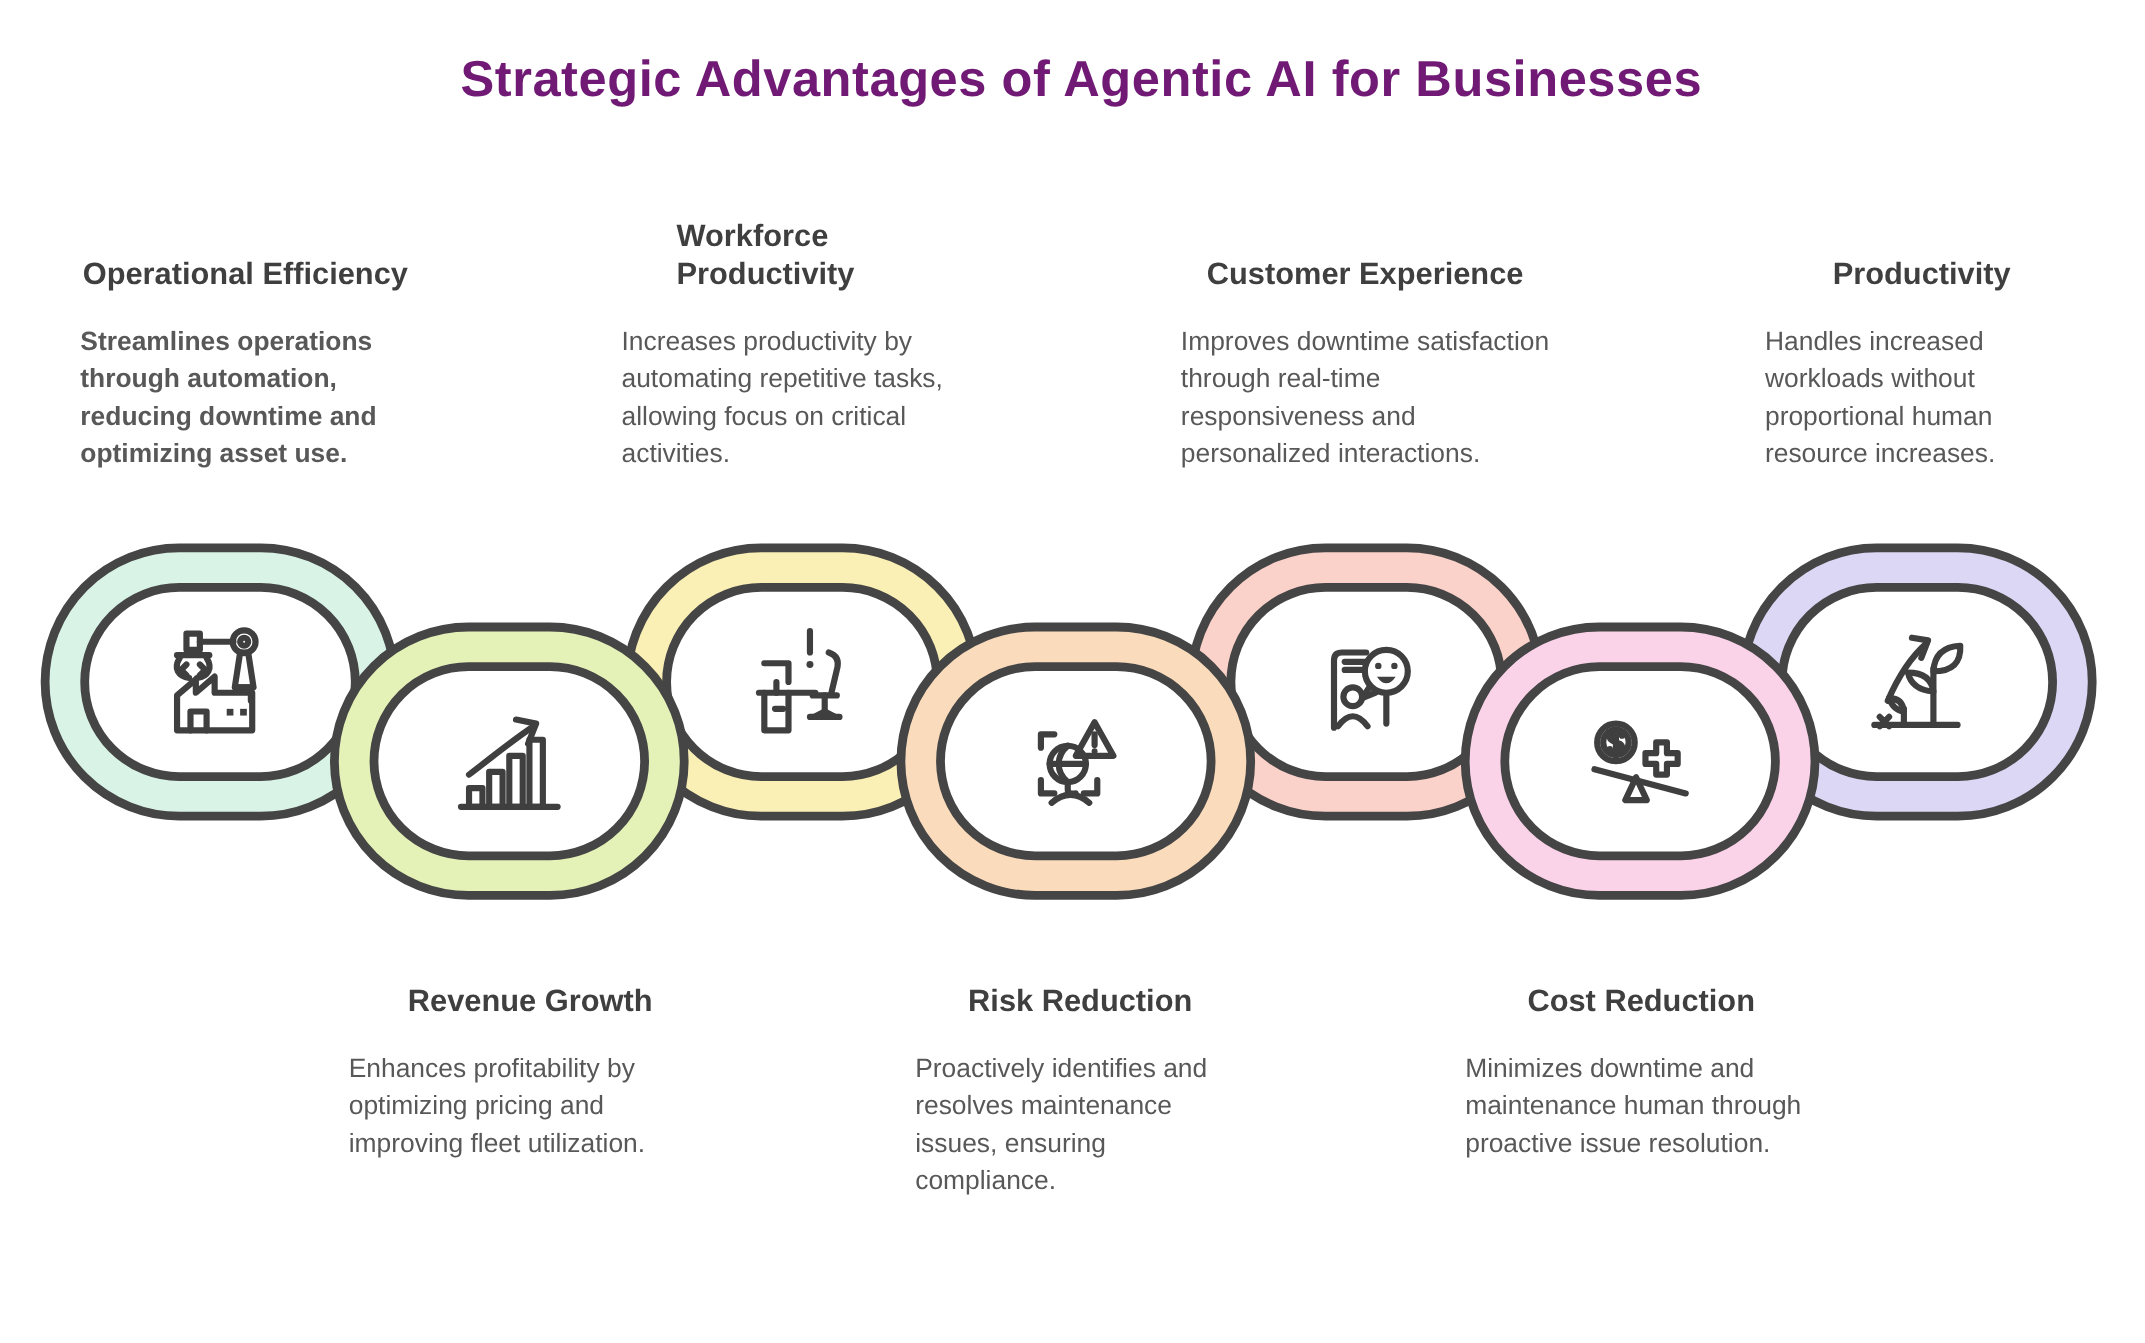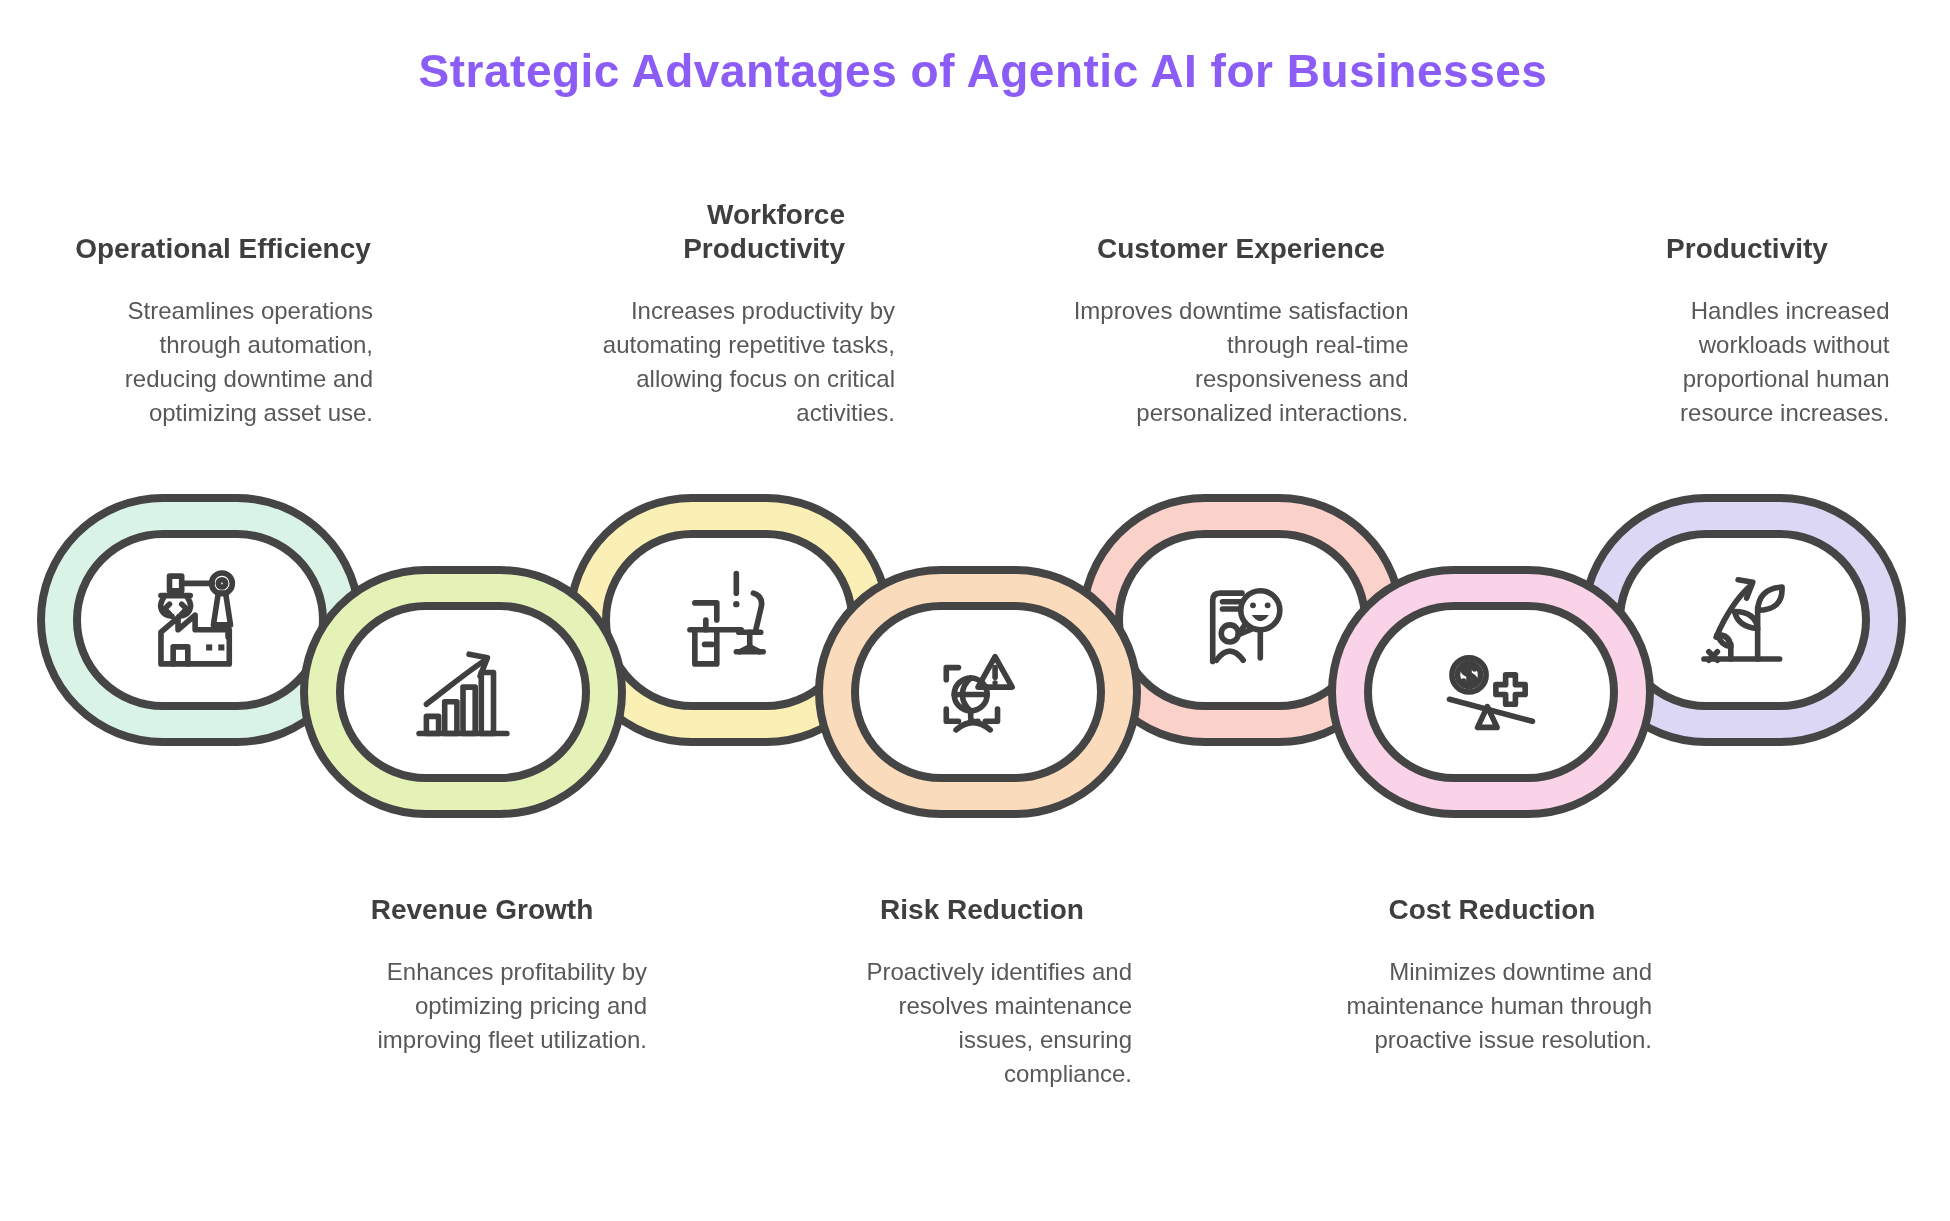--- a/index.html
+++ b/index.html
@@ -13,29 +13,29 @@
     overflow: hidden;
   }
   .title {
     position: absolute;
     top: 44px;
     left: 0;
     width: 100%;
     text-align: center;
     font-size: 46px;
     font-weight: bold;
-    color: #8b5cf6;
+    color: #701a75;
     letter-spacing: 0.5px;
     padding-left: 16px;
   }
   
   .adv-label {
     position: absolute;
     width: 390px;
-    text-align: right;
+    text-align: left;
     color: #565656;
   }
   .adv-label .heading {
     display: flex;
     align-items: flex-end;
     justify-content: center;
     min-height: 70px;
     font-size: 28px;
     font-weight: bold;
     color: #3f3f3f;
@@ -45,21 +45,21 @@
   .adv-label .body {
     margin: 28px auto 0 auto;
     font-size: 24px;
     line-height: 1.42;
     color: #585858;
   }
   .label-top { top: 196px; }
   .label-bottom { top: 893px; }
   .label-bottom .heading { min-height: 0; }
   #label-operational-efficiency { left: 28px; }
-  #label-operational-efficiency .body { max-width: 300px; }
+  #label-operational-efficiency .body { max-width: 300px; font-weight: bold; }
   #label-workforce-productivity { left: 535px; }
   #label-workforce-productivity .heading span { max-width: 230px; }
   #label-workforce-productivity .body { max-width: 330px; }
   #label-customer-experience { left: 1046px; }
   #label-customer-experience .body { max-width: 335px; }
   #label-scalability { left: 1552px; }
   #label-scalability .body { max-width: 285px; }
   #label-revenue-growth { left: 287px; }
   #label-revenue-growth .body { max-width: 330px; }
   #label-risk-reduction { left: 787px; }

